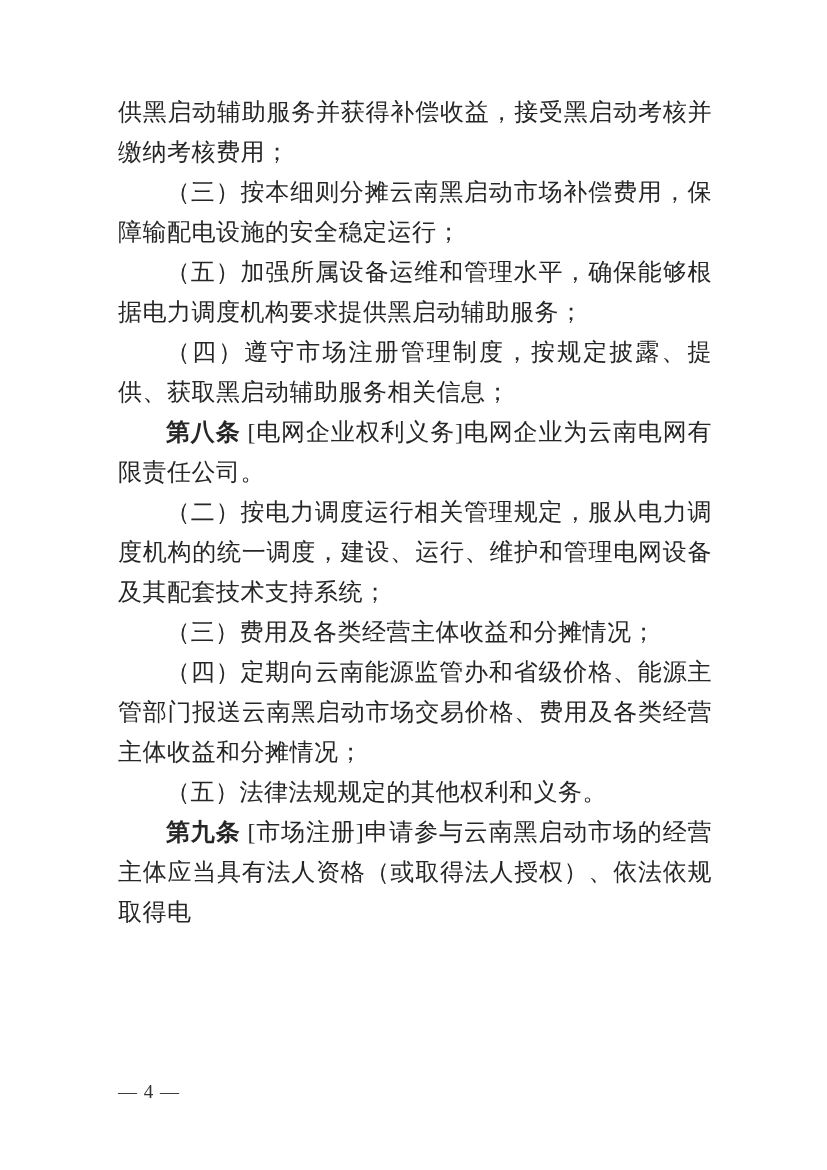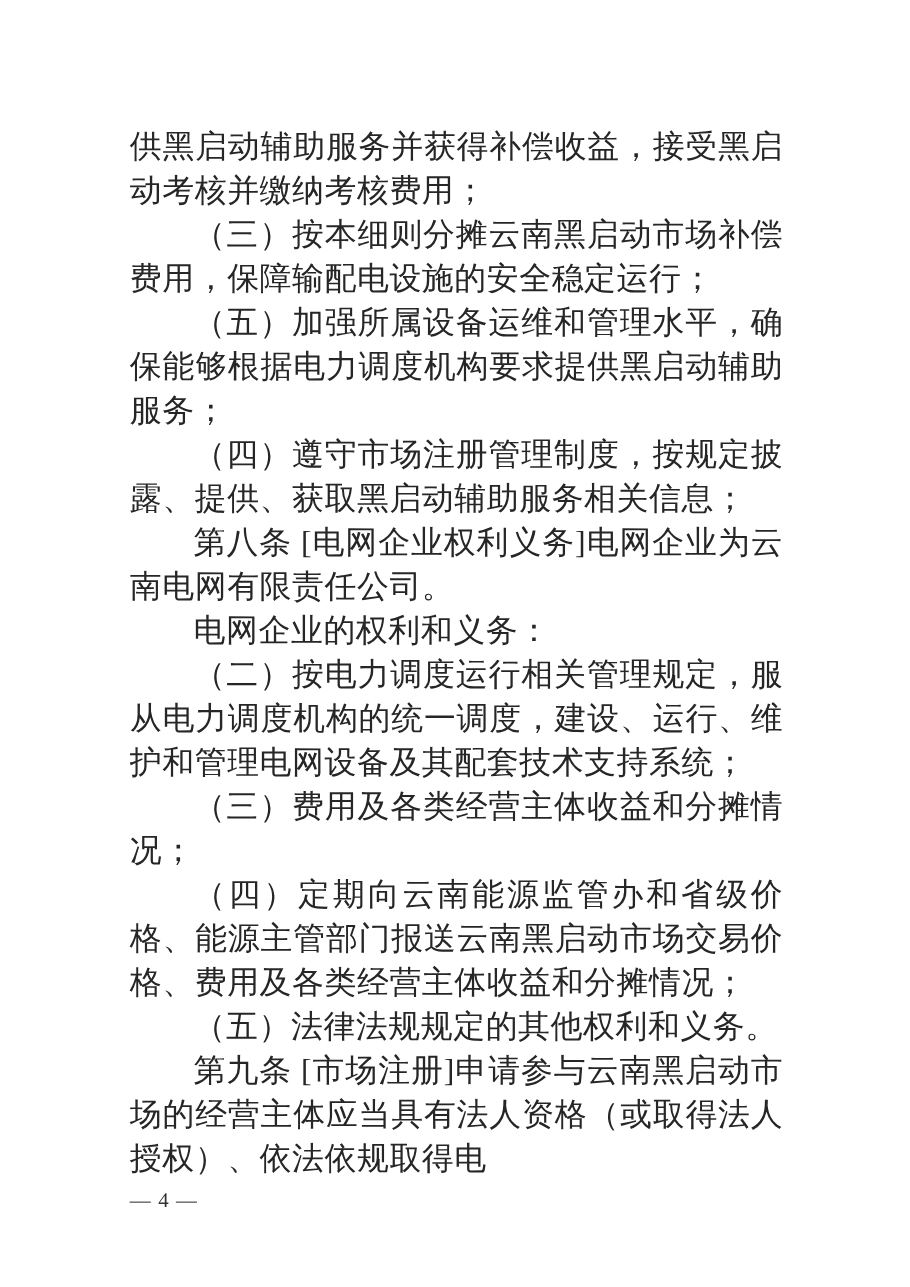--- a/index.html
+++ b/index.html
@@ -18,38 +18,38 @@
     position: absolute;
     left: 0;
     top: 0;
     width: 827px;
     height: 1170px;
     background: #ffffff;
   }
   .text-block {
     position: absolute;
     left: 118px;
-    top: 114px;
+    top: 92px;
     width: 594px;
-    font-size: 29px;
+    font-size: 24px;
     line-height: 40px;
     color: #262626;
     text-align: justify;
     letter-spacing: 0.5px;
   }
   .text-block p {
     margin: 0;
     padding: 0;
     text-indent: 2em;
   }
   .text-block p.no-indent {
     text-indent: 0;
   }
   .term {
-    font-weight: normal;
+    font-weight: bold;
   }
   .footer {
     position: absolute;
     left: 118px;
     top: 1080px;
     font-size: 19px;
     line-height: 24px;
     color: #333333;
     letter-spacing: 1px;
   }
@@ -57,21 +57,20 @@
 </head>
 <body>
 
 <div class="page">
   <div class="text-block">
     <p class="no-indent"><span>供黑启动辅助服务并获得补偿收益，接受黑启动考核并缴纳考核费用；</span></p>
     <p><span>（三）按本细则分摊云南黑启动市场补偿费用，保障输配电设施的安全稳定运行；</span></p>
     <p><span>（五）加强所属设备运维和管理水平，确保能够根据电力调度机构要求提供黑启动辅助服务；</span></p>
     <p><span>（四）遵守市场注册管理制度，按规定披露、提供、获取黑启动辅助服务相关信息；</span></p>
     <p><b class="term">第八条</b><span> [电网企业权利义务]电网企业为云南电网有限责任公司。</span></p>
-    <p><span>电网企业的权利和义务：</span></p>
     <p><span>（二）按电力调度运行相关管理规定，服从电力调度机构的统一调度，建设、运行、维护和管理电网设备及其配套技术支持系统；</span></p>
     <p><span>（三）费用及各类经营主体收益和分摊情况；</span></p>
     <p><span>（四）定期向云南能源监管办和省级价格、能源主管部门报送云南黑启动市场交易价格、费用及各类经营主体收益和分摊情况；</span></p>
     <p><span>（五）法律法规规定的其他权利和义务。</span></p>
     <p><b class="term">第九条</b><span> [市场注册]申请参与云南黑启动市场的经营主体应当具有法人资格（或取得法人授权）、依法依规取得电</span></p>
   </div>
   <div class="footer">— 4 —</div>
 </div>
 
 </body></html>

